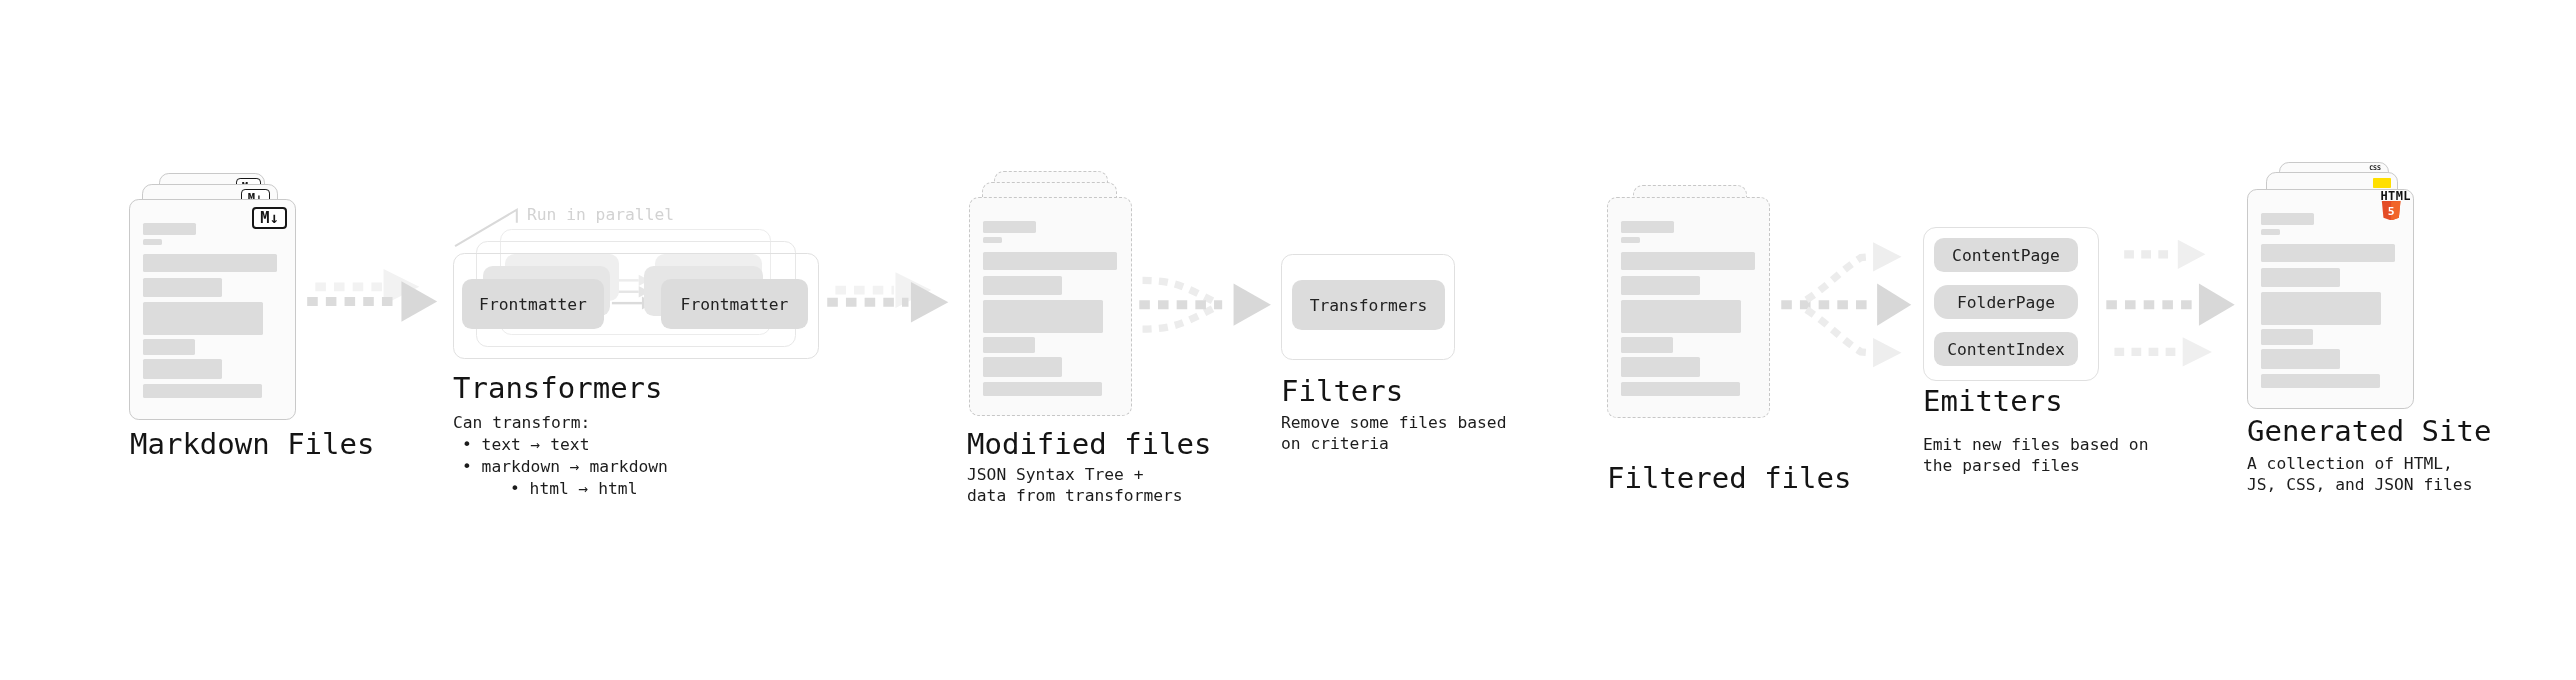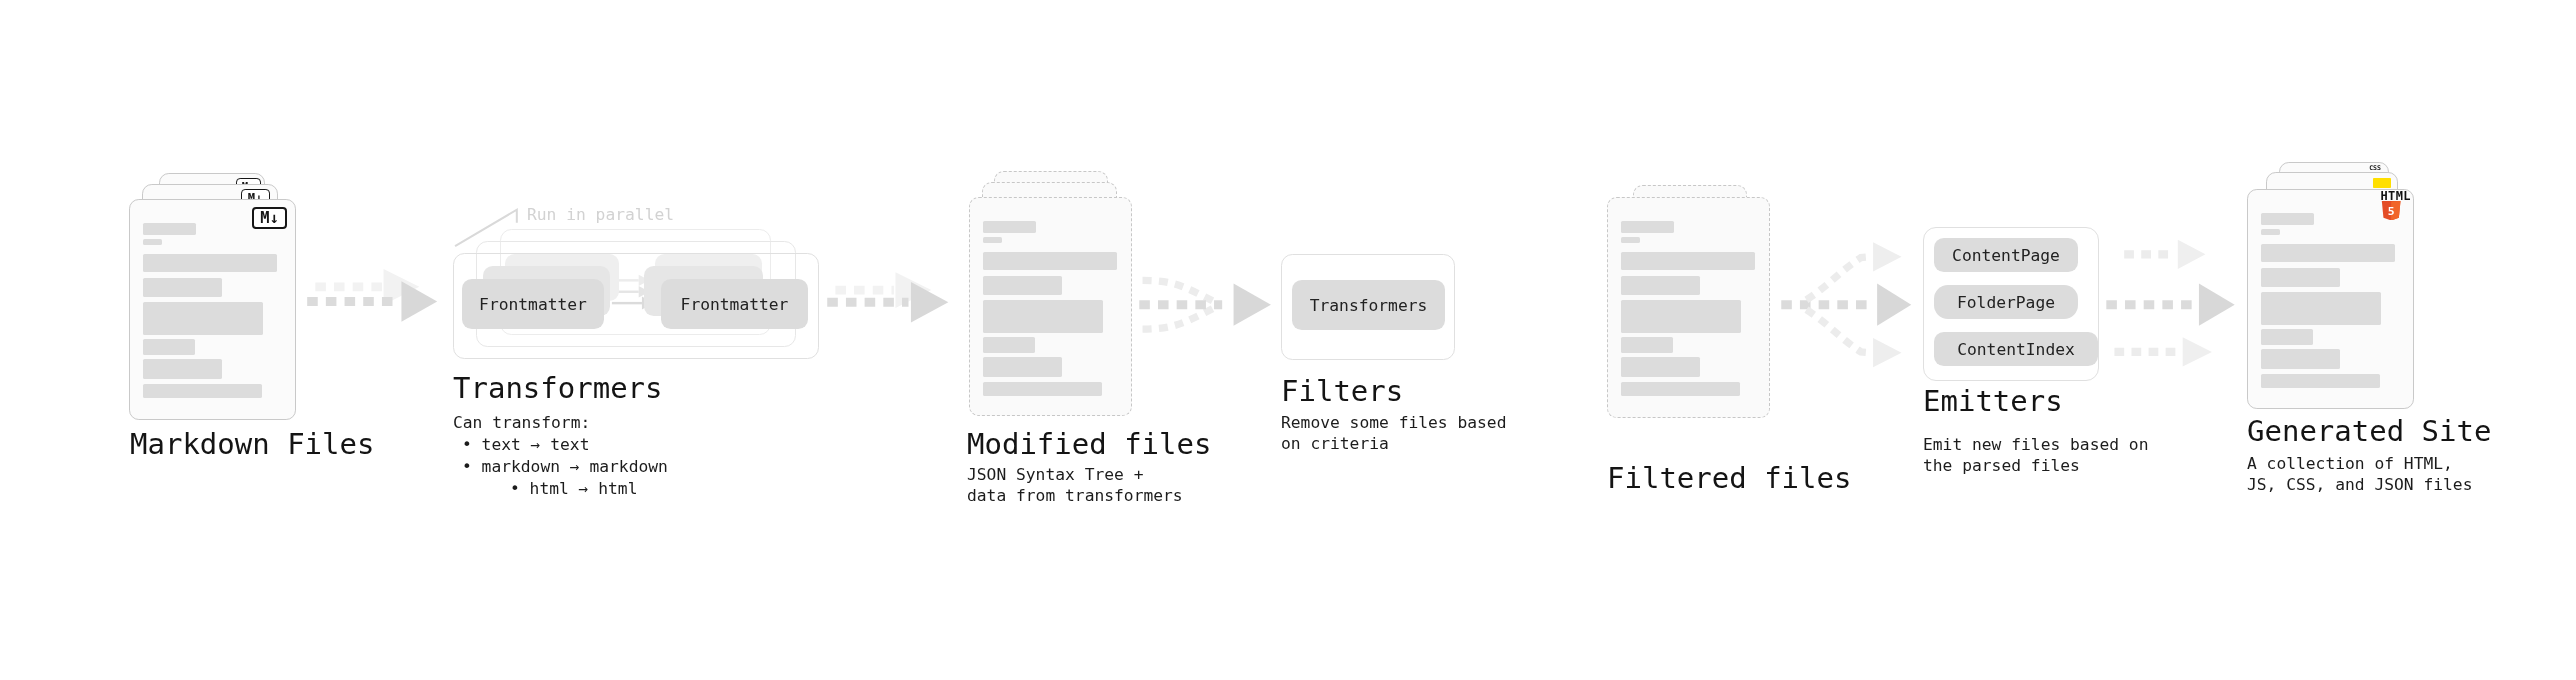--- a/index.html
+++ b/index.html
@@ -182,21 +182,21 @@
     <div class="bar b5"></div>
     <div class="bar b6"></div>
     <div class="bar b7"></div>
     <div class="bar b8"></div>
   </div>
   <div class="title" style="left:1607px;top:425px;margin-top:36px;">Filtered files</div>
 
   <div class="box z2" style="left:1923px;top:227px;width:176px;height:154px;border-radius:13px;"></div>
   <div class="btn z3" style="left:1934px;top:238px;width:144px;height:34px;">ContentPage</div>
   <div class="btn z3" style="left:1934px;top:285px;width:144px;height:34px;border-radius:14px;">FolderPage</div>
-  <div class="btn z3" style="left:1934px;top:332px;width:164px;height:34px;">ContentIndex</div>
+  <div class="btn z3" style="left:1934px;top:332px;width:144px;height:34px;">ContentIndex</div>
   <div class="title" style="left:1923px;top:384px;">Emitters</div>
   <div class="body" style="left:1923px;top:435px;">Emit new files based on</div>
   <div class="body" style="left:1923px;top:456px;">the parsed files</div>
 
   <div class="doc z1" style="left:2279px;top:162px;width:110px;height:98px;">
     <div class="cssicon" style="right:5.7px;top:1.6px;">
       <div class="csstxt">CSS</div>
       <div class="cssbar"></div>
     </div>
   </div>

